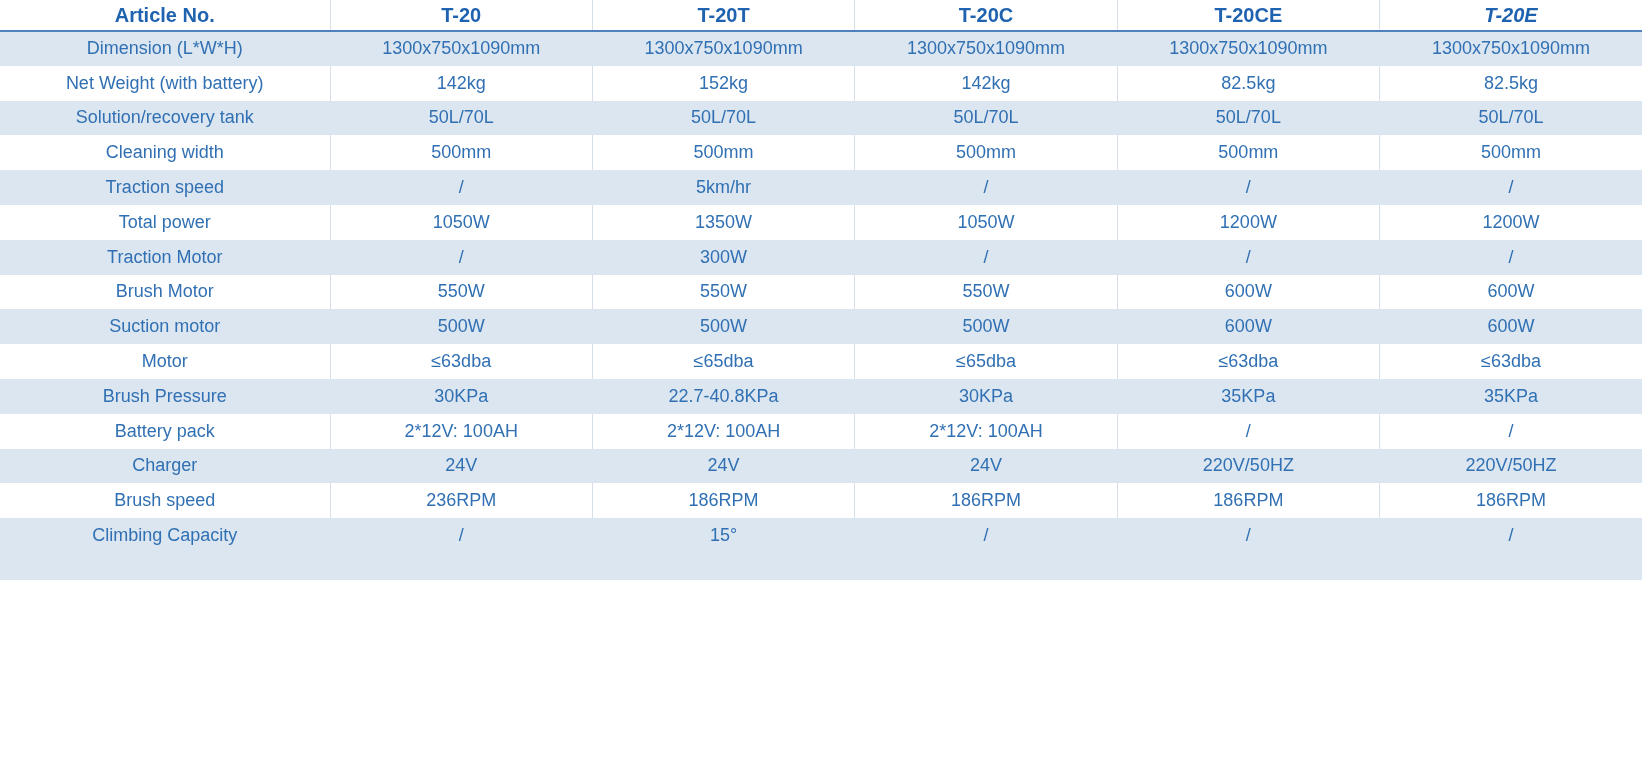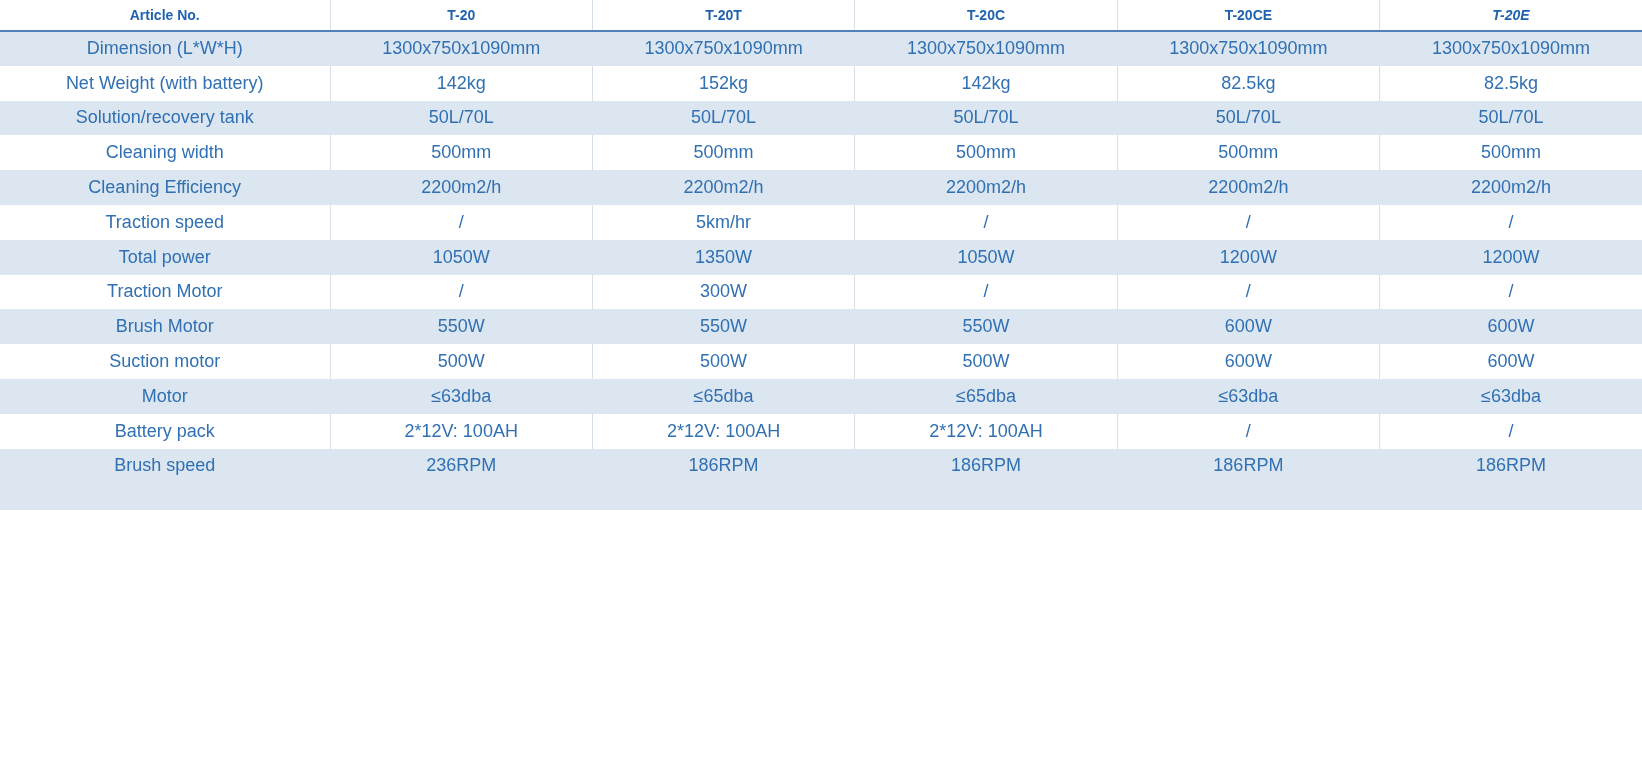--- a/index.html
+++ b/index.html
@@ -14,21 +14,21 @@
 
   table.spec {
     width: 1642px;
     border-collapse: collapse;
     table-layout: fixed;
   }
   col.label-col { width: 330px; }
 
   table.spec th {
     height: 31px;
-    font-size: 14px;
+    font-size: 20px;
     font-weight: bold;
     color: #1e62b0;
     text-align: center;
     vertical-align: middle;
     background: #ffffff;
     border-bottom: 2px solid #4f81bd;
     border-right: 1px solid #d7dfe9;
     overflow: hidden;
     white-space: nowrap;
   }
@@ -108,28 +108,20 @@
         </tr>
         <tr>
           <td>Cleaning width</td>
           <td>500mm</td>
           <td>500mm</td>
           <td>500mm</td>
           <td>500mm</td>
           <td>500mm</td>
         </tr>
         <tr>
-          <td>Cleaning Efficiency</td>
-          <td>2200m2/h</td>
-          <td>2200m2/h</td>
-          <td>2200m2/h</td>
-          <td>2200m2/h</td>
-          <td>2200m2/h</td>
-        </tr>
-        <tr>
           <td>Traction speed</td>
           <td>/</td>
           <td>5km/hr</td>
           <td>/</td>
           <td>/</td>
           <td>/</td>
         </tr>
         <tr>
           <td>Total power</td>
           <td>1050W</td>
@@ -164,31 +156,55 @@
         </tr>
         <tr>
           <td>Motor</td>
           <td>≤63dba</td>
           <td>≤65dba</td>
           <td>≤65dba</td>
           <td>≤63dba</td>
           <td>≤63dba</td>
         </tr>
         <tr>
+          <td>Brush Pressure</td>
+          <td>30KPa</td>
+          <td>22.7-40.8KPa</td>
+          <td>30KPa</td>
+          <td>35KPa</td>
+          <td>35KPa</td>
+        </tr>
+        <tr>
           <td>Battery pack</td>
           <td>2*12V: 100AH</td>
           <td>2*12V: 100AH</td>
           <td>2*12V: 100AH</td>
           <td>/</td>
           <td>/</td>
         </tr>
         <tr>
+          <td>Charger</td>
+          <td>24V</td>
+          <td>24V</td>
+          <td>24V</td>
+          <td>220V/50HZ</td>
+          <td>220V/50HZ</td>
+        </tr>
+        <tr>
           <td>Brush speed</td>
           <td>236RPM</td>
           <td>186RPM</td>
           <td>186RPM</td>
           <td>186RPM</td>
           <td>186RPM</td>
+        </tr>
+        <tr>
+          <td>Climbing Capacity</td>
+          <td>/</td>
+          <td>15°</td>
+          <td>/</td>
+          <td>/</td>
+          <td>/</td>
         </tr>
       </tbody>
   </table>
   <div class="bottom-stripe"></div>
 </div>
 
 </body></html>

